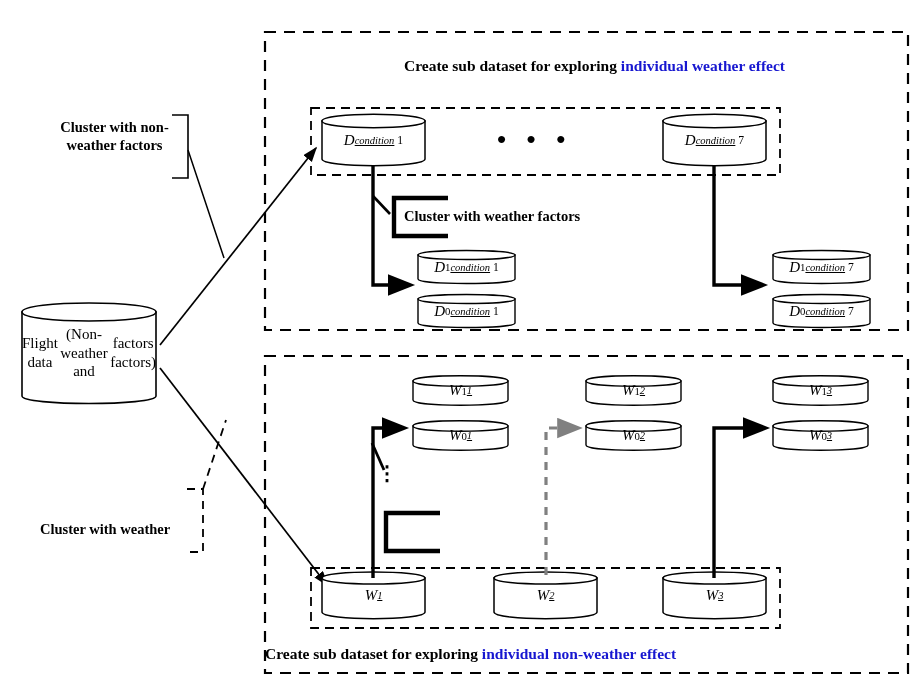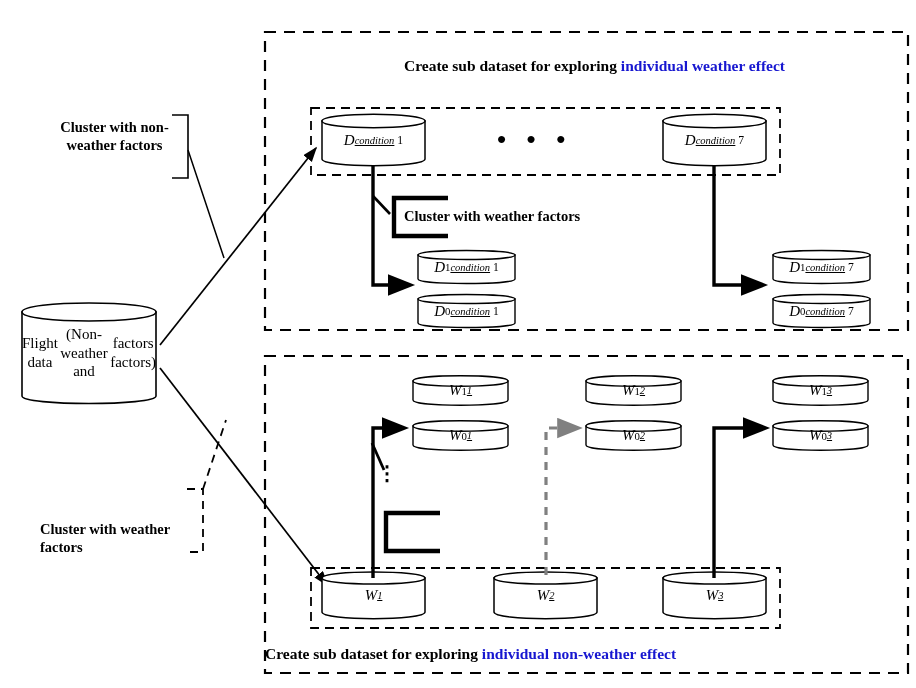--- a/index.html
+++ b/index.html
@@ -158,21 +158,20 @@
     </div>
   </div>
 
   <div class="txt cluster-lab" style="left:57px;top:119px;width:115px;text-align:center;">
     <div>Cluster with non-</div>
     <div>weather factors</div>
   </div>
 
   <div class="txt cluster-lab" style="left:40px;top:494px;width:147px;text-align:left;margin-top:27px;">
     <div>Cluster with weather</div>
-    <div>factors</div>
   </div>
 
   <div class="txt sec-title" style="left:265px;top:57px;width:643px;text-align:center;padding-left:8px;">
     <span>Create sub dataset for exploring </span><span class="blue">individual weather effect</span>
   </div>
 
   <div class="txt" style="left:322px;top:112px;width:103px;height:56px;">
     <div class="cyl-label">
       <span>D</span>
         <span class="sub">condition</span>

